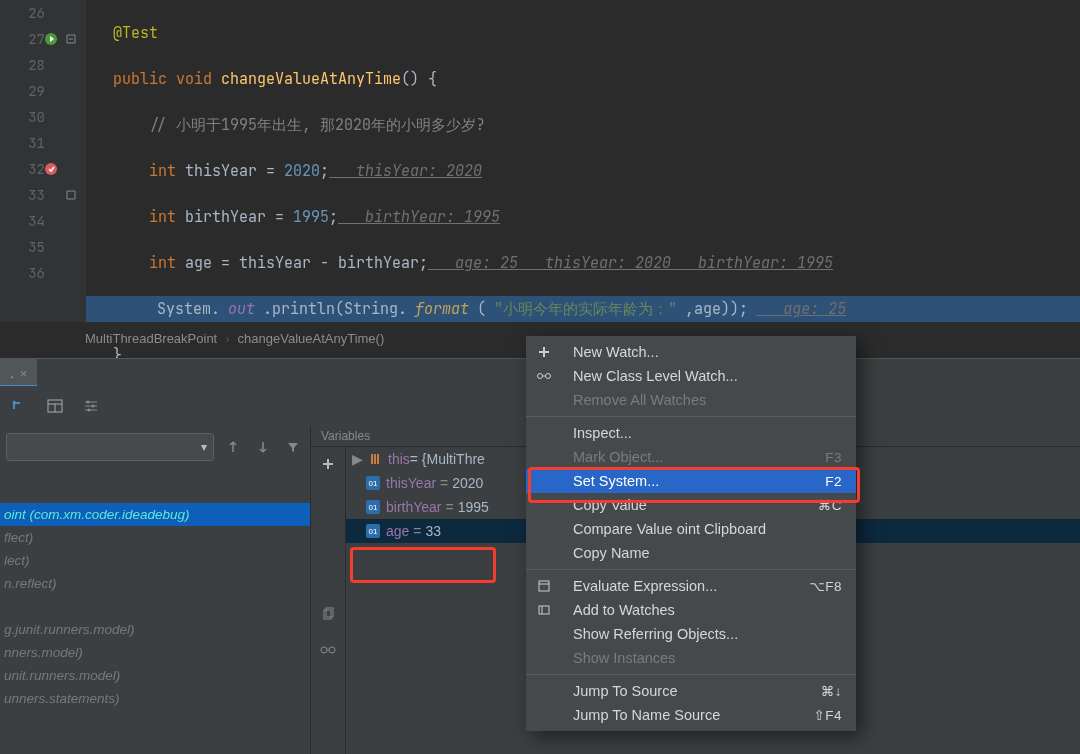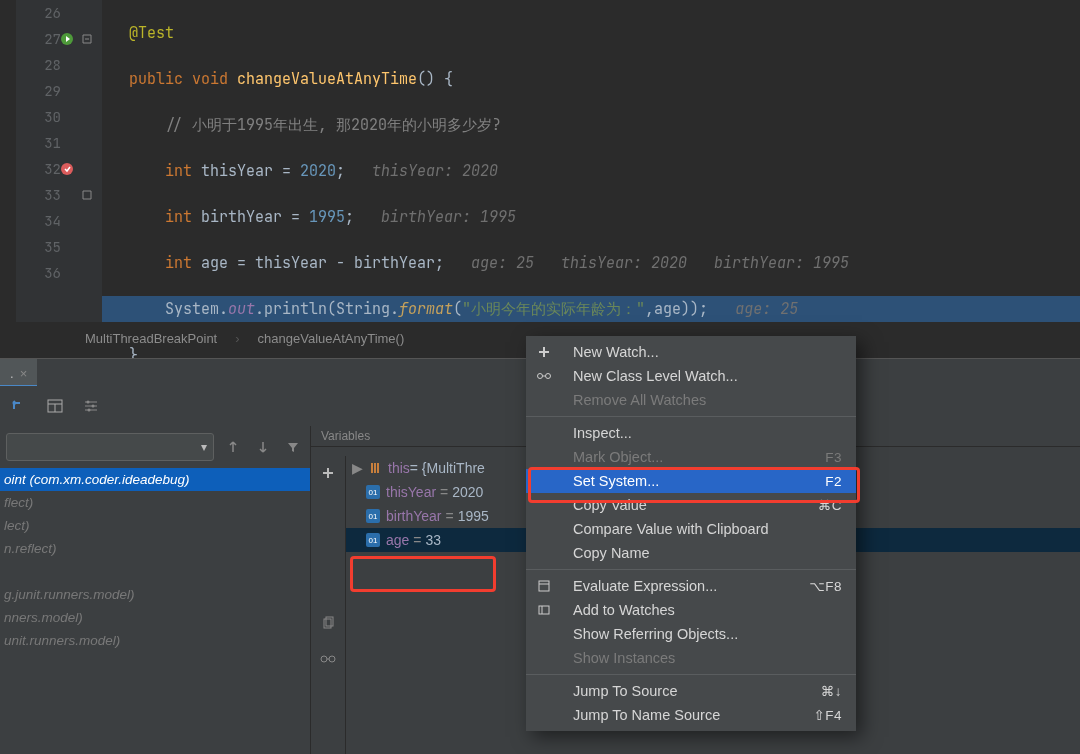--- a/index.html
+++ b/index.html
@@ -10,21 +10,21 @@
     background: #2b2b2b;
     font-family: "JetBrains Mono", "Menlo", "Consolas", monospace;
     font-size: 15px;
     color: #a9b7c6;
     overflow: hidden;
     position: relative;
   }
   
   .editor {
     position: absolute;
-    left: 16px;
+    left: 0;
     top: 0;
     right: 0;
     height: 322px;
     background: #2b2b2b;
     display: flex;
     flex-direction: row;
   }
   .gutter {
     width: 85px;
     background: #313335;
@@ -62,44 +62,43 @@
     position: relative;
   }
   .code-row {
     height: 26px;
     display: flex;
     align-items: center;
     white-space: pre;
     padding-left: 0;
     margin-top: 20px;
   }
-  .hl-row { background: #2d5177; }
+  .hl-row { background: #2d5177; gap: 8px; }
   .code-row span { white-space: pre; }
   .c-kw { color: #cc7832; }
   .c-ann { color: #bbb529; }
   .c-meth { color: #ffc66d; }
   .c-num { color: #6897bb; }
   .c-str { color: #6a8759; }
   .c-field { color: #9876aa; }
   .c-static { color: #c6a15b; font-style: italic; }
   .c-comm { color: #808080; }
-  .c-hint { color: #707070; font-style: italic; }
+  .c-hint { color: #707070; font-style: italic; text-decoration: underline; }
   .c-plain { color: #a9b7c6; }
   
   .breadcrumb {
     position: absolute;
     left: 85px;
     top: 326px;
     height: 24px;
     display: flex;
     align-items: center;
     font-size: 13px;
     color: #8c8c8c;
     font-family: sans-serif;
-    gap: 10px;
   }
   .crumb-sep { color: #555; padding: 0 8px; }
   
   .debug-top {
     position:absolute;
     left:0; top:358px; right:0; height:28px;
     background:#3c3f41; border-top:1px solid #555;border-bottom:1px solid #2b2b2b;
     display:flex;align-items:center;
   }
   .debug-tab {
@@ -128,24 +127,24 @@
   .thread-dd {
     flex:1;height:26px;background:#45494a;border:1px solid #5e6060;border-radius:3px;
     color:#bbb;font-size:12px;display:flex;align-items:center;padding:0 6px;
     font-family:sans-serif;
   }
   .frames-list { flex:1; overflow:hidden; font-family:sans-serif; font-size:13.5px;}
   .frame-row {
     height:23px;display:flex;align-items:center;padding-left:4px;white-space:pre;
     color:#787878;
   }
-  .frame-row.sel { background:#0d5fba;color:#ffffff;font-style:italic;}
+  .frame-row.sel { background:#0d5fba;color:#5eead4;font-style:italic;margin-top:35px;}
   .frame-row .pkg { font-style:italic;}
   .vars-col {
-    flex:1; display:flex; flex-direction:column; position:relative;gap:9px;
+    flex:1; display:flex; flex-direction:column; position:relative;
   }
   .vars-header {
     height:20px;font-size:12px;color:#888;padding-left:10px;
     display:flex;align-items:center;font-family:sans-serif;
     border-bottom:1px solid #2b2b2b;
   }
   .vars-body { flex:1;display:flex; }
   .vars-tb {
     width:34px;border-right:1px solid #2b2b2b;
     display:flex;flex-direction:column;align-items:center;padding-top:6px;gap:14px;
@@ -329,20 +328,21 @@
     </div>
     <div class="frames-list">
       <div class="frame-row sel"><span class="pkg">oint (com.xm.coder.ideadebug)</span></div>
       <div class="frame-row"><span class="pkg">flect)</span></div>
       <div class="frame-row"><span class="pkg">lect)</span></div>
       <div class="frame-row"><span class="pkg">n.reflect)</span></div>
       <div class="frame-row"><span class="pkg"></span></div>
       <div class="frame-row"><span class="pkg">g.junit.runners.model)</span></div>
       <div class="frame-row"><span class="pkg">nners.model)</span></div>
       <div class="frame-row"><span class="pkg">unit.runners.model)</span></div>
+      <div class="frame-row"><span class="pkg">unners.statements)</span></div>
     </div>
   </div>
 
   <div class="vars-col">
     <div class="vars-header">Variables</div>
     <div class="vars-body">
       <div class="vars-tb">
         <div class="tb-btn">
             <svg width="14" height="14" viewBox="0 0 14 14">
               <path d="M7 2v10M2 7h10" stroke="#bbb" stroke-width="2"></path>
@@ -436,21 +436,21 @@
     </div>
   <div class="ctx-row sel">
       <span>Set System...</span>
       <span class="sc">F2</span>
     </div>
   <div class="ctx-row">
       <span>Copy Value</span>
       <span class="sc">⌘C</span>
     </div>
   <div class="ctx-row">
-      <span>Compare Value with Clipboard</span>
+      <span>Compare Value oint Clipboard</span>
     </div>
   <div class="ctx-row">
       <span>Copy Name</span>
     </div>
   <div class="ctx-sep"></div>
   <div class="ctx-row">
     <span class="ctx-ico">
         <svg width="12" height="12" viewBox="0 0 12 12">
           <rect x="1" y="1" width="10" height="10" fill="none" stroke="#ccc"></rect>
           <line x1="1" y1="4" x2="11" y2="4" stroke="#ccc"></line>

